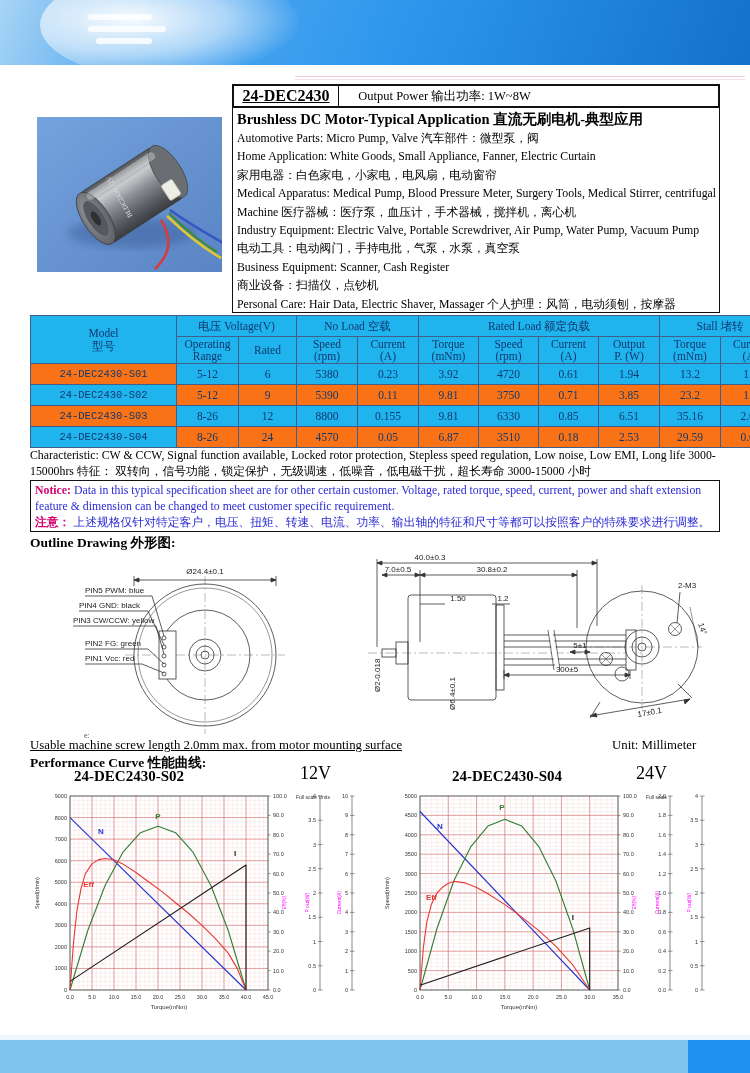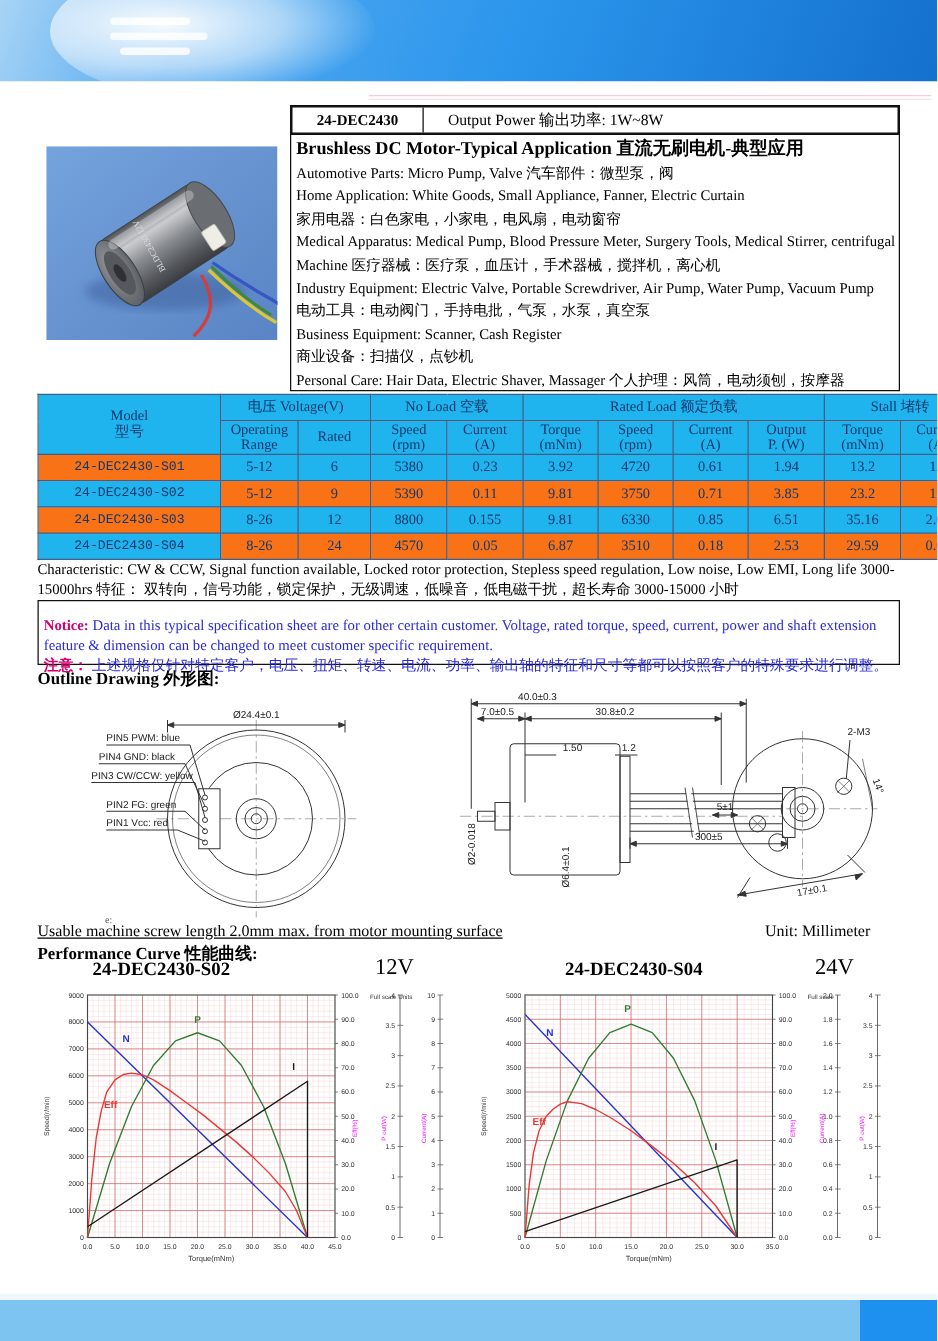--- a/index.html
+++ b/index.html
@@ -12,21 +12,21 @@
      background:radial-gradient(ellipse at 35% 45%, rgba(255,255,255,.95) 0%, rgba(255,255,255,.55) 40%, rgba(255,255,255,0) 72%);}
   .banner .streak{position:absolute;background:rgba(255,255,255,.8);border-radius:3px;}
   .pinkline{position:absolute;left:295px;top:76px;width:450px;height:1px;background:rgba(228,122,160,.4);}
   .pinkline2{position:absolute;left:295px;top:79px;width:450px;height:1px;background:rgba(228,122,160,.25);}
   
   .titlebar{position:absolute;left:232px;top:84px;width:488px;height:24px;display:flex;
      border:2px solid #111;box-sizing:border-box;}
   .titlebar .cell{border-right:1px solid #111;display:flex;align-items:center;justify-content:center;
      font-size:12.5px;white-space:nowrap;}
   .titlebar .cell:last-child{border-right:none;}
-  .titlebar .c1{width:104px;font-weight:bold;font-size:12px;}
+  .titlebar .c1{width:104px;font-weight:bold;font-size:16px;text-decoration:underline;}
   .titlebar .c2{width:211px;}
   .titlebar .c3{width:170px;}
   
   .appbox{position:absolute;left:232px;top:107px;width:488px;height:206px;border:1.5px solid #111;
      box-sizing:border-box;padding:1px 4px 0 4px;}
   .appbox .apptitle{font-size:14.5px;font-weight:bold;line-height:20px;white-space:nowrap;}
   .appbox .line{font-size:11.8px;line-height:18.4px;white-space:nowrap;}
   
   .photo{position:absolute;left:37px;top:117px;width:185px;height:155px;}
   
@@ -36,21 +36,21 @@
   .spec th{height:20px;font-weight:normal;}
   .spec .bg-c{background:#1fb4ee;}
   .spec .bg-l{background:#f97316;}
   .spec td{height:20px;}
   .spec td.model{font-family:"Liberation Mono",monospace;font-size:10.5px;}
   
   .charac{position:absolute;left:30px;top:448px;width:692px;font-size:11.8px;line-height:15.5px;}
   .charac b{font-weight:normal;}
   
   .notice{position:absolute;left:30px;top:480px;width:690px;height:52px;border:1px solid #111;
-     box-sizing:border-box;padding:11px 4px;font-size:11.8px;line-height:16.2px;color:#2a2ad4;}
+     box-sizing:border-box;padding:1px 4px;font-size:11.8px;line-height:16.2px;color:#2a2ad4;}
   .notice .mag{color:#d4006e;font-weight:bold;}
   
   .outline-title{position:absolute;left:30px;top:534px;font-size:13.5px;font-weight:bold;}
   .outline-svg{position:absolute;left:30px;top:552px;}
   .stray{position:absolute;left:84px;top:731px;font-size:8px;color:#555;}
   .screw-note{position:absolute;left:30px;top:738px;font-size:12.8px;text-decoration:underline;}
   .unit-note{position:absolute;left:612px;top:738px;font-size:12.8px;}
   .perf-title{position:absolute;left:30px;top:754px;font-size:13.5px;font-weight:bold;}
   .chart-title{position:absolute;font-size:15px;font-weight:bold;}
   .chart-volt{position:absolute;font-size:18px;}
@@ -385,21 +385,21 @@
   </svg>
 
   <div class="stray">e:</div>
   <div class="screw-note">Usable machine screw length 2.0mm max. from motor mounting surface</div>
   <div class="unit-note">Unit: Millimeter</div>
   <div class="perf-title">Performance Curve 性能曲线:</div>
 
   <div class="chart-title" style="left:74px;top:768px;">24-DEC2430-S02</div>
   <div class="chart-volt" style="left:300px;top:763px;">12V</div>
   <div class="chart-title" style="left:452px;top:768px;">24-DEC2430-S04</div>
-  <div class="chart-volt" style="left:652px;top:763px;">24V</div>
+  <div class="chart-volt" style="left:636px;top:763px;">24V</div>
 
   <svg id="chart0" class="chart-svg" style="left:30px;top:788px;" width="345" height="226" viewBox="0 0 345 226">
       <g stroke="#f2d3d3" stroke-width="0.35">
         <line x1="44.4" y1="8" x2="44.4" y2="202"></line>
         <line x1="48.8" y1="8" x2="48.8" y2="202"></line>
         <line x1="53.2" y1="8" x2="53.2" y2="202"></line>
         <line x1="57.6" y1="8" x2="57.6" y2="202"></line>
         <line x1="62" y1="8" x2="62" y2="202"></line>
         <line x1="66.4" y1="8" x2="66.4" y2="202"></line>
         <line x1="70.8" y1="8" x2="70.8" y2="202"></line>

